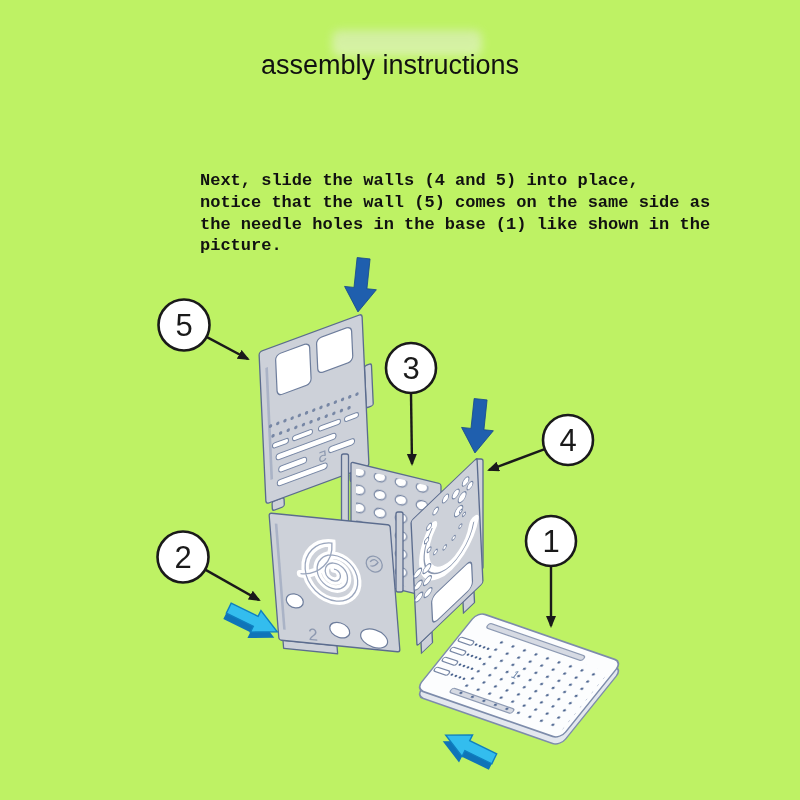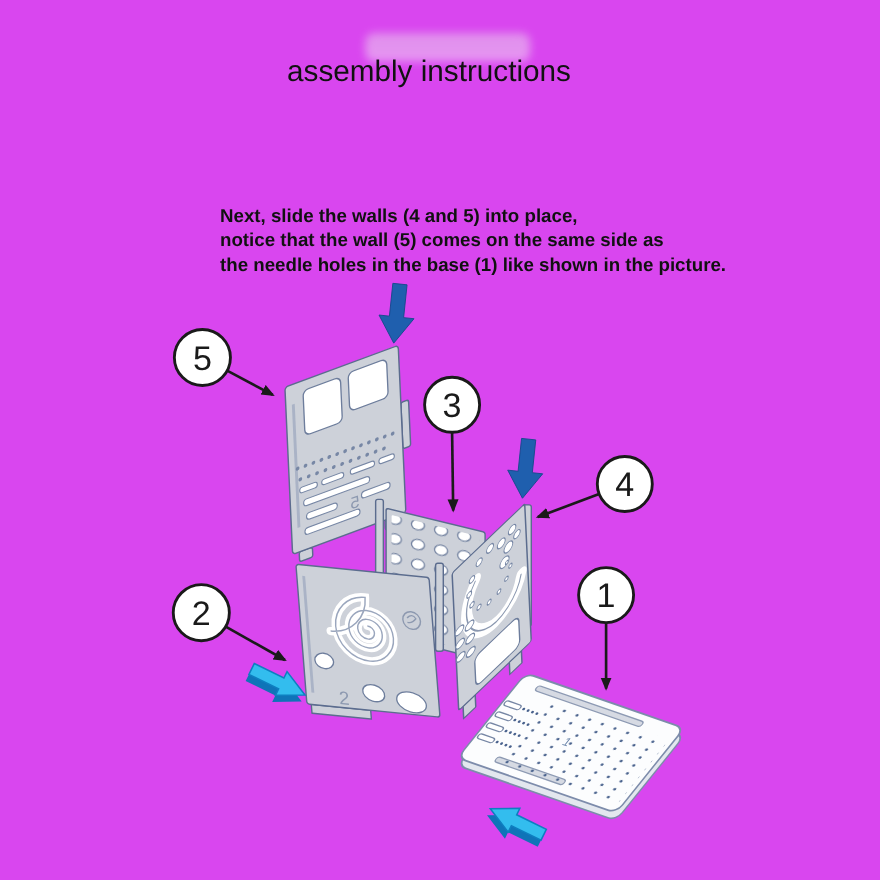--- a/index.html
+++ b/index.html
@@ -1,25 +1,25 @@
 <!DOCTYPE html>
 <html><head>
 <meta charset="utf-8">
 <style>
   html,body{margin:0;padding:0;background:#fff;}
-  .page{position:relative;width:800px;height:800px;background:#d946ef;overflow:hidden;
+  .page{position:relative;width:800px;height:800px;background:#bef264;overflow:hidden;
         font-family:"Liberation Sans",sans-serif;color:#111;}
   .watermark{position:absolute;left:332px;top:30px;width:150px;height:26px;border-radius:8px;
              background:linear-gradient(#e9e9e9,#f7f7f7);opacity:.45;filter:blur(4px);}
   h1.title{position:absolute;left:0;top:50px;width:780px;margin:0;text-align:center;
            font-size:27px;font-weight:400;letter-spacing:0px;}
   .para{position:absolute;left:200px;margin:0;font-size:17px;font-weight:600;
         line-height:21.8px;white-space:pre-line;}
   .p1{top:101px;}
-  .p2{top:186px;}
+  .p2{top:170px;font-family:Liberation Mono, monospace;}
   svg.diagram{position:absolute;left:0;top:0;}
   .panel{fill:#cdd1d9;stroke:#5b6c8e;stroke-width:1.3;stroke-linejoin:round;}
   .hole{fill:#ffffff;stroke:#6d7d9c;stroke-width:1.2;}
   .slot{fill:#ffffff;stroke:#7787a5;stroke-width:1;}
   .groove{fill:#aab3c6;}
   .engrave{fill:#8d99b0;font-family:"Liberation Sans",sans-serif;}
   .callout-circle{fill:#ffffff;stroke:#1a1a1a;stroke-width:2.6;}
   .callout-num{fill:#1a1a1a;font-size:31px;font-family:"Liberation Sans",sans-serif;
                text-anchor:middle;}
   .leader{stroke:#1a1a1a;stroke-width:2.4;fill:none;}

